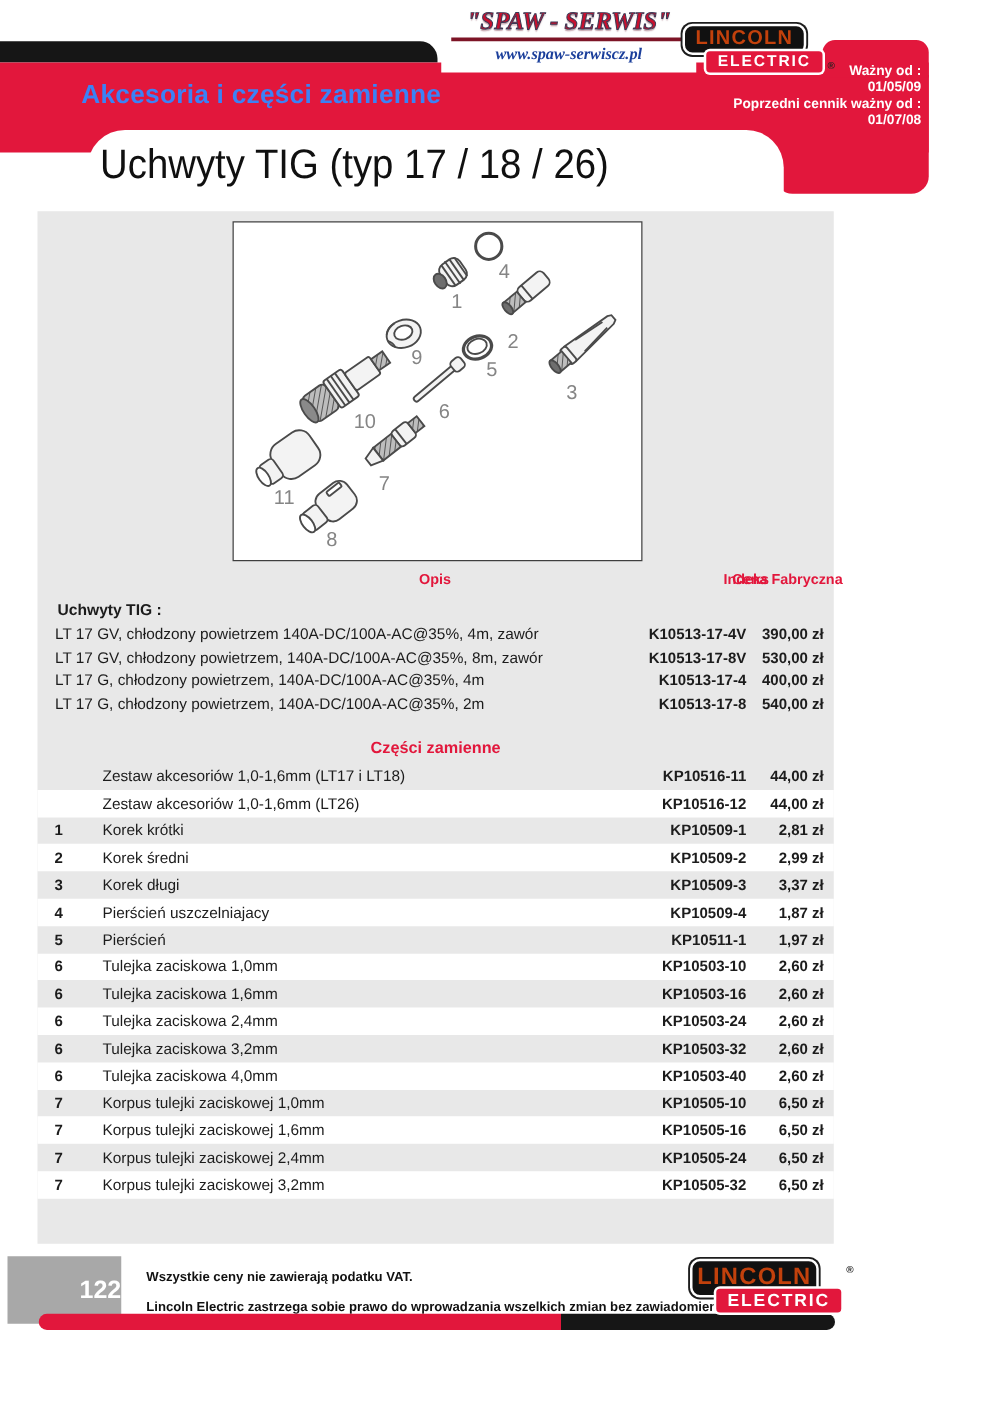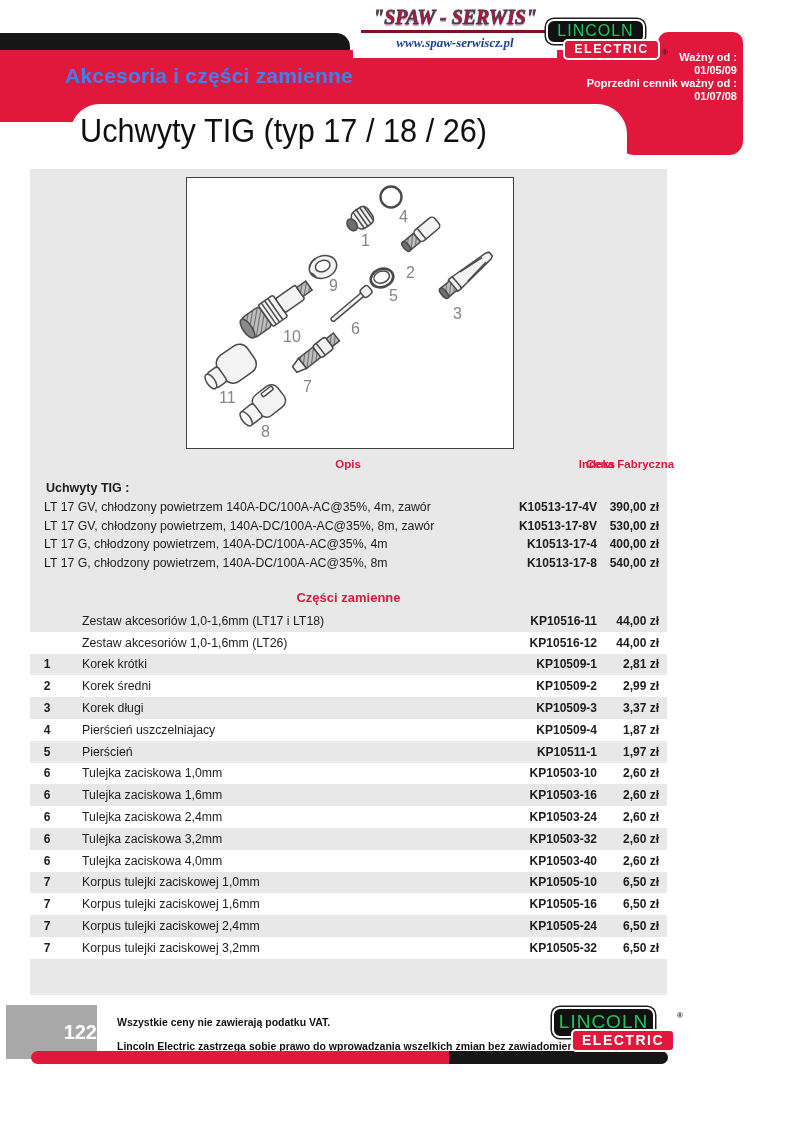--- a/index.html
+++ b/index.html
@@ -27,21 +27,21 @@
 
   .spaw-box{position:absolute;left:353px;top:0;width:204px;height:58px;background:#fff;z-index:5;text-align:center;padding-top:6px;}
   .spaw-name{font-family:"Liberation Serif",serif;font-style:italic;font-weight:bold;font-size:20px;
     color:#c8102e;-webkit-text-stroke:.8px #3a3a55;text-shadow:0 2px 1px rgba(100,20,40,.4);white-space:nowrap;}
   .spaw-underline{height:3px;background:#7d1426;margin:1px 8px 2px;}
   .spaw-url{font-family:"Liberation Serif",serif;font-style:italic;font-weight:bold;font-size:13px;color:#1b3f9b;}
 
   
   .lincoln{position:absolute;z-index:7;}
   .lincoln-black{position:relative;background:#111;border:2px solid #fff;box-shadow:0 0 0 1.5px #1d1d1d;
-    border-radius:8px;color:#22c55e;font-weight:normal;text-align:center;letter-spacing:1px;}
+    border-radius:8px;color:#c2410c;font-weight:bold;text-align:center;letter-spacing:1px;}
   .lincoln-reg{position:absolute;font-weight:bold;color:#222;}
   .lincoln-red{position:relative;background:var(--red);box-shadow:0 0 0 2px #fff;border-radius:3px;
     color:#fff;font-weight:bold;text-align:center;letter-spacing:1.5px;}
   .lincoln-top{left:546px;top:19px;}
   .lincoln-top .lincoln-black{width:99px;height:25px;font-size:16px;line-height:20px;}
   .lincoln-top .lincoln-reg{right:-10px;bottom:1px;font-size:8px;}
   .lincoln-top .lincoln-red{margin-left:19px;margin-top:-3px;width:93px;height:17px;font-size:12.5px;line-height:17px;}
   .lincoln-bottom{left:552px;top:1007px;}
   .lincoln-bottom .lincoln-black{width:103px;height:31px;font-size:19px;line-height:26px;}
   .lincoln-bottom .lincoln-reg{right:-10px;top:4px;font-size:8px;}
@@ -233,21 +233,21 @@
           <div class="c-desc">LT 17 GV, chłodzony powietrzem, 140A-DC/100A-AC@35%, 8m, zawór</div>
           <div class="c-idx">K10513-17-8V</div>
           <div class="c-price">530,00 zł</div>
         </div>
         <div class="row torch-row">
           <div class="c-desc">LT 17 G, chłodzony powietrzem, 140A-DC/100A-AC@35%, 4m</div>
           <div class="c-idx">K10513-17-4</div>
           <div class="c-price">400,00 zł</div>
         </div>
         <div class="row torch-row">
-          <div class="c-desc">LT 17 G, chłodzony powietrzem, 140A-DC/100A-AC@35%, 8m</div>
+          <div class="c-desc">LT 17 G, chłodzony powietrzem, 140A-DC/100A-AC@35%, 2m</div>
           <div class="c-idx">K10513-17-8</div>
           <div class="c-price">540,00 zł</div>
         </div>
       </div>
 
       <div class="sec2-title">Części zamienne</div>
 
       <div class="parts-rows">
         <div class="row part-row">
           <div class="c-num"></div>

